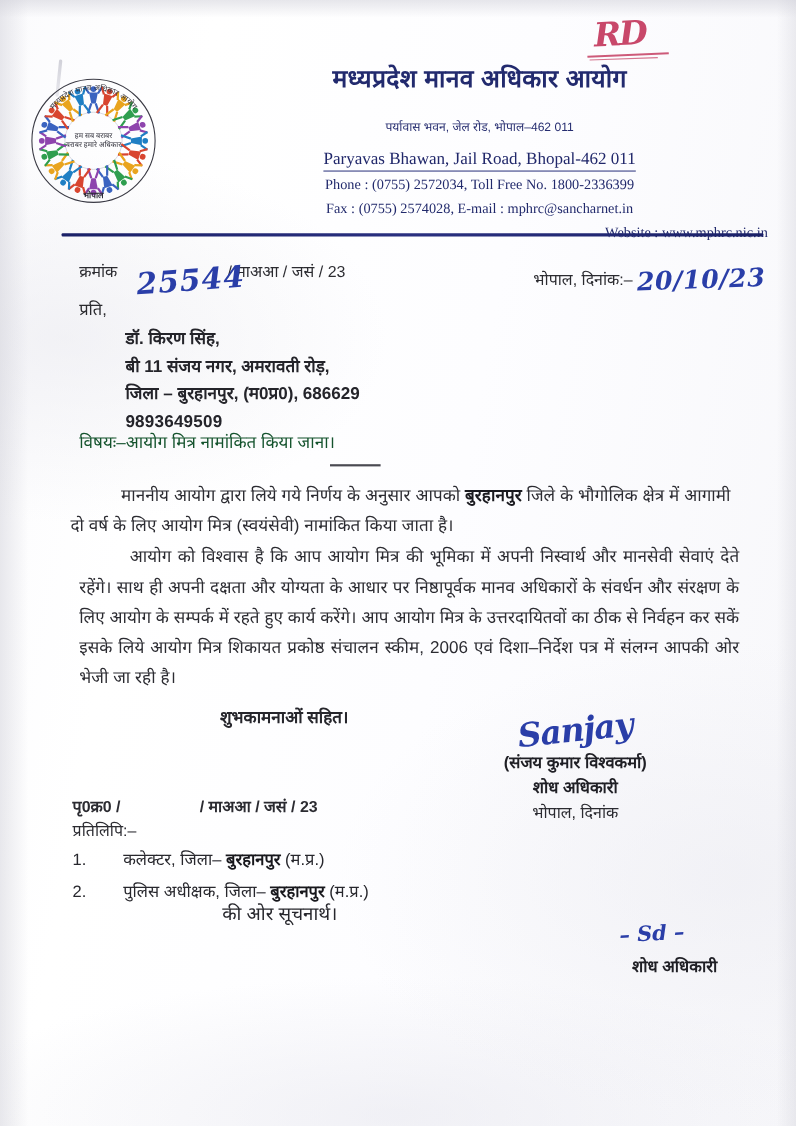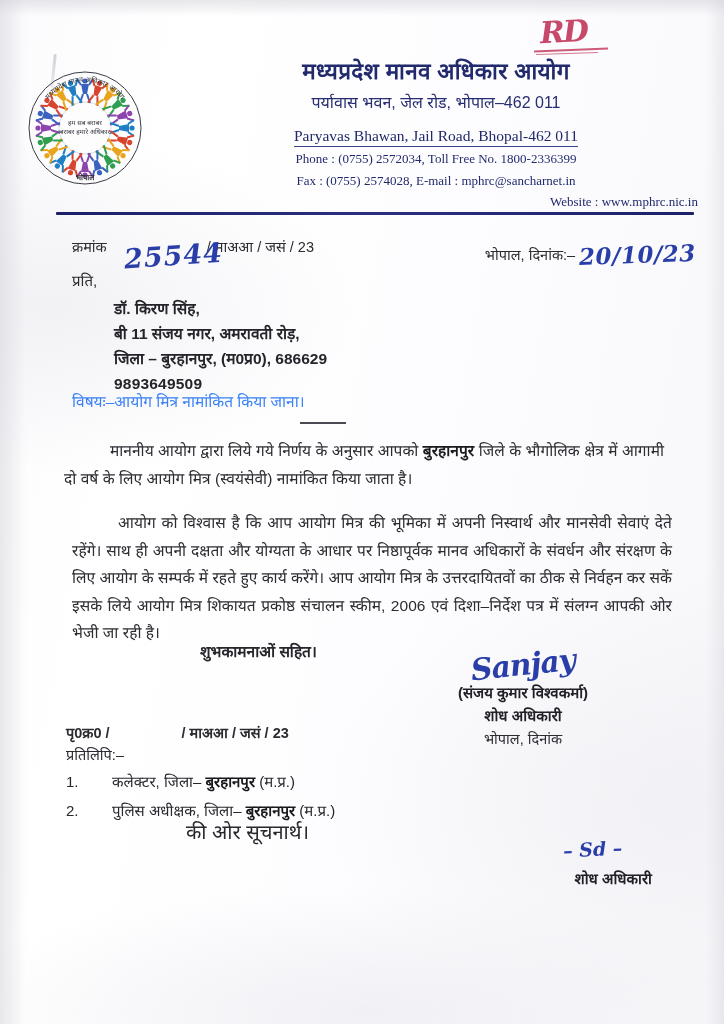--- a/index.html
+++ b/index.html
@@ -94,21 +94,21 @@
     font-size: 22.5px; font-weight: 700; color: #222a6e;
     letter-spacing: .3px; line-height: 1.25;
   }
   .head-en {
     font-family: "Liberation Serif", serif;
     font-size: 19.5px; font-weight: 700; color: #1f2668;
     margin-top: 3px; letter-spacing: .1px;
   }
   .head-addr-hi {
     font-family: "Liberation Sans", sans-serif;
-    font-size: 16px; color: #262d70; margin-top: 5px; font-weight: 500;
+    font-size: 11px; color: #262d70; margin-top: 21px; font-weight: 500;
   }
   .head-addr-en {
     font-family: "Liberation Serif", serif;
     font-size: 15.5px; color: #20276a; margin-top: 14px;
     display: inline-block;
     border-bottom: 1px solid #3a4286;
     padding-bottom: 1px;
   }
   .head-line {
     font-family: "Liberation Serif", serif;
@@ -159,38 +159,38 @@
   }
 
   .addr {
     position: absolute; left: 114px; top: 296px;
     font-size: 15.5px; line-height: 1.62; font-weight: 600; color: #24242a;
   }
   .addr .phone { font-weight: 700; letter-spacing: .2px; }
 
   .subject {
     position: absolute; left: 72px; top: 390px;
-    font-size: 15.5px; font-weight: 500; color: #3b82f6;
+    font-size: 15.5px; font-weight: 500; color: #14532d;
   }
 
   .sep-dash {
     position: absolute; left: 300px; top: 422px;
     width: 46px; border-top: 2px solid #4a4a52;
   }
 
   .para {
     position: absolute;
     font-size: 15.5px;
     line-height: 1.78;
     text-align: justify;
     color: #2b2b31;
     letter-spacing: .05px;
   }
   .para-1 { left: 64px; top: 437px; width: 600px; text-indent: 46px; }
-  .para-2 { left: 72px; top: 493px; width: 600px; text-indent: 46px; margin-top: 16px; }
+  .para-2 { left: 72px; top: 493px; width: 600px; text-indent: 46px; }
   .para b { font-weight: 700; color: #1a1a1f; }
 
   .regards {
     position: absolute; left: 200px; top: 640px;
     font-size: 15.5px; font-weight: 600; color: #26262c;
   }
 
   
   .sign-block {
     position: absolute; right: 76px; top: 648px;
@@ -225,22 +225,22 @@
 
   .copy-list { position: absolute; left: 66px; top: 768px; width: 420px; }
   .copy-item {
     font-size: 15px; color: #27272d; line-height: 1.9; font-weight: 500;
     display: flex;
   }
   .copy-num { width: 46px; flex: none; }
   .copy-item b { font-weight: 700; color: #17171c; }
 
   .for-info {
-    position: absolute; left: 186px; top: 818px;
-    font-size: 20px; font-weight: 500; color: #27272d;
+    position: absolute; left: 202px; top: 818px;
+    font-size: 17px; font-weight: 500; color: #27272d;
   }
 
   .bottom-sd {
     position: absolute; right: 102px; top: 838px;
     font-family: "DejaVu Serif", serif;
     font-size: 19px; color: #2a3ea8; font-style: italic;
     transform: rotate(-3deg); font-weight: 600;
   }
   .bottom-title {
     position: absolute; right: 72px; top: 868px;

